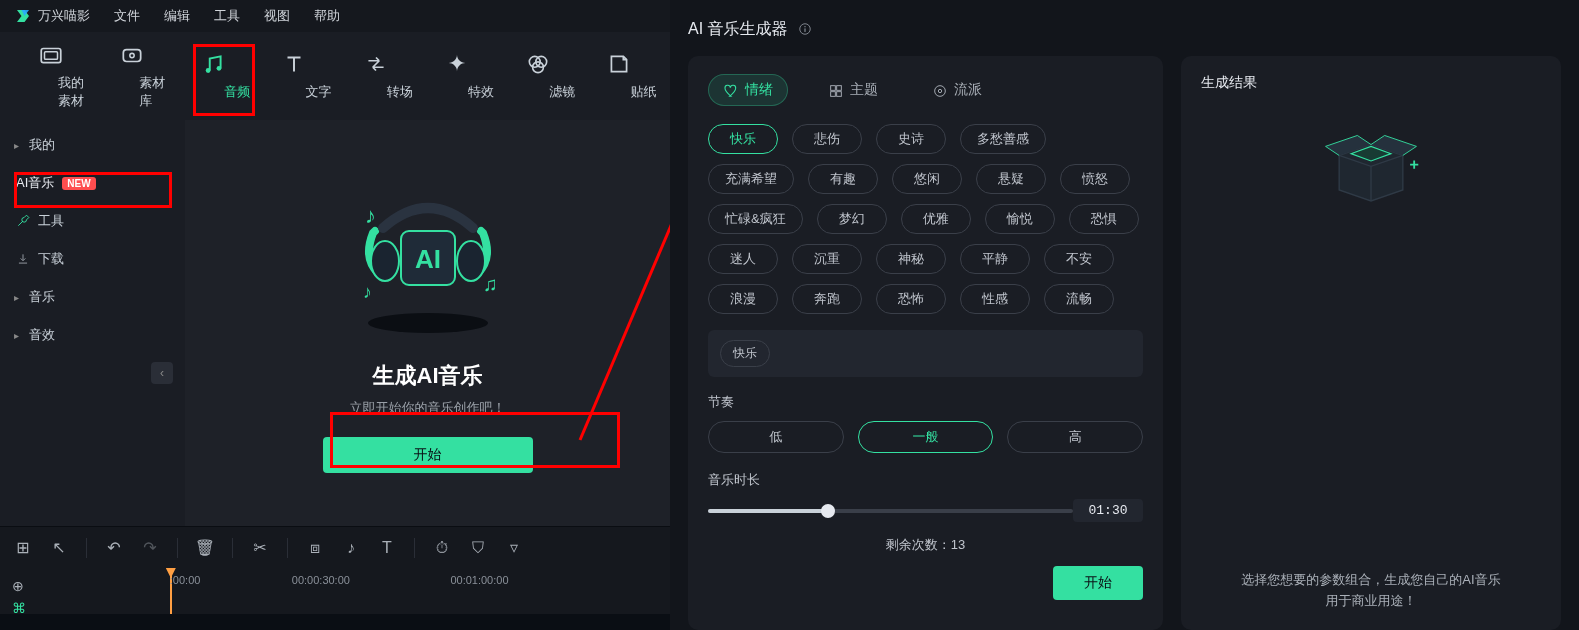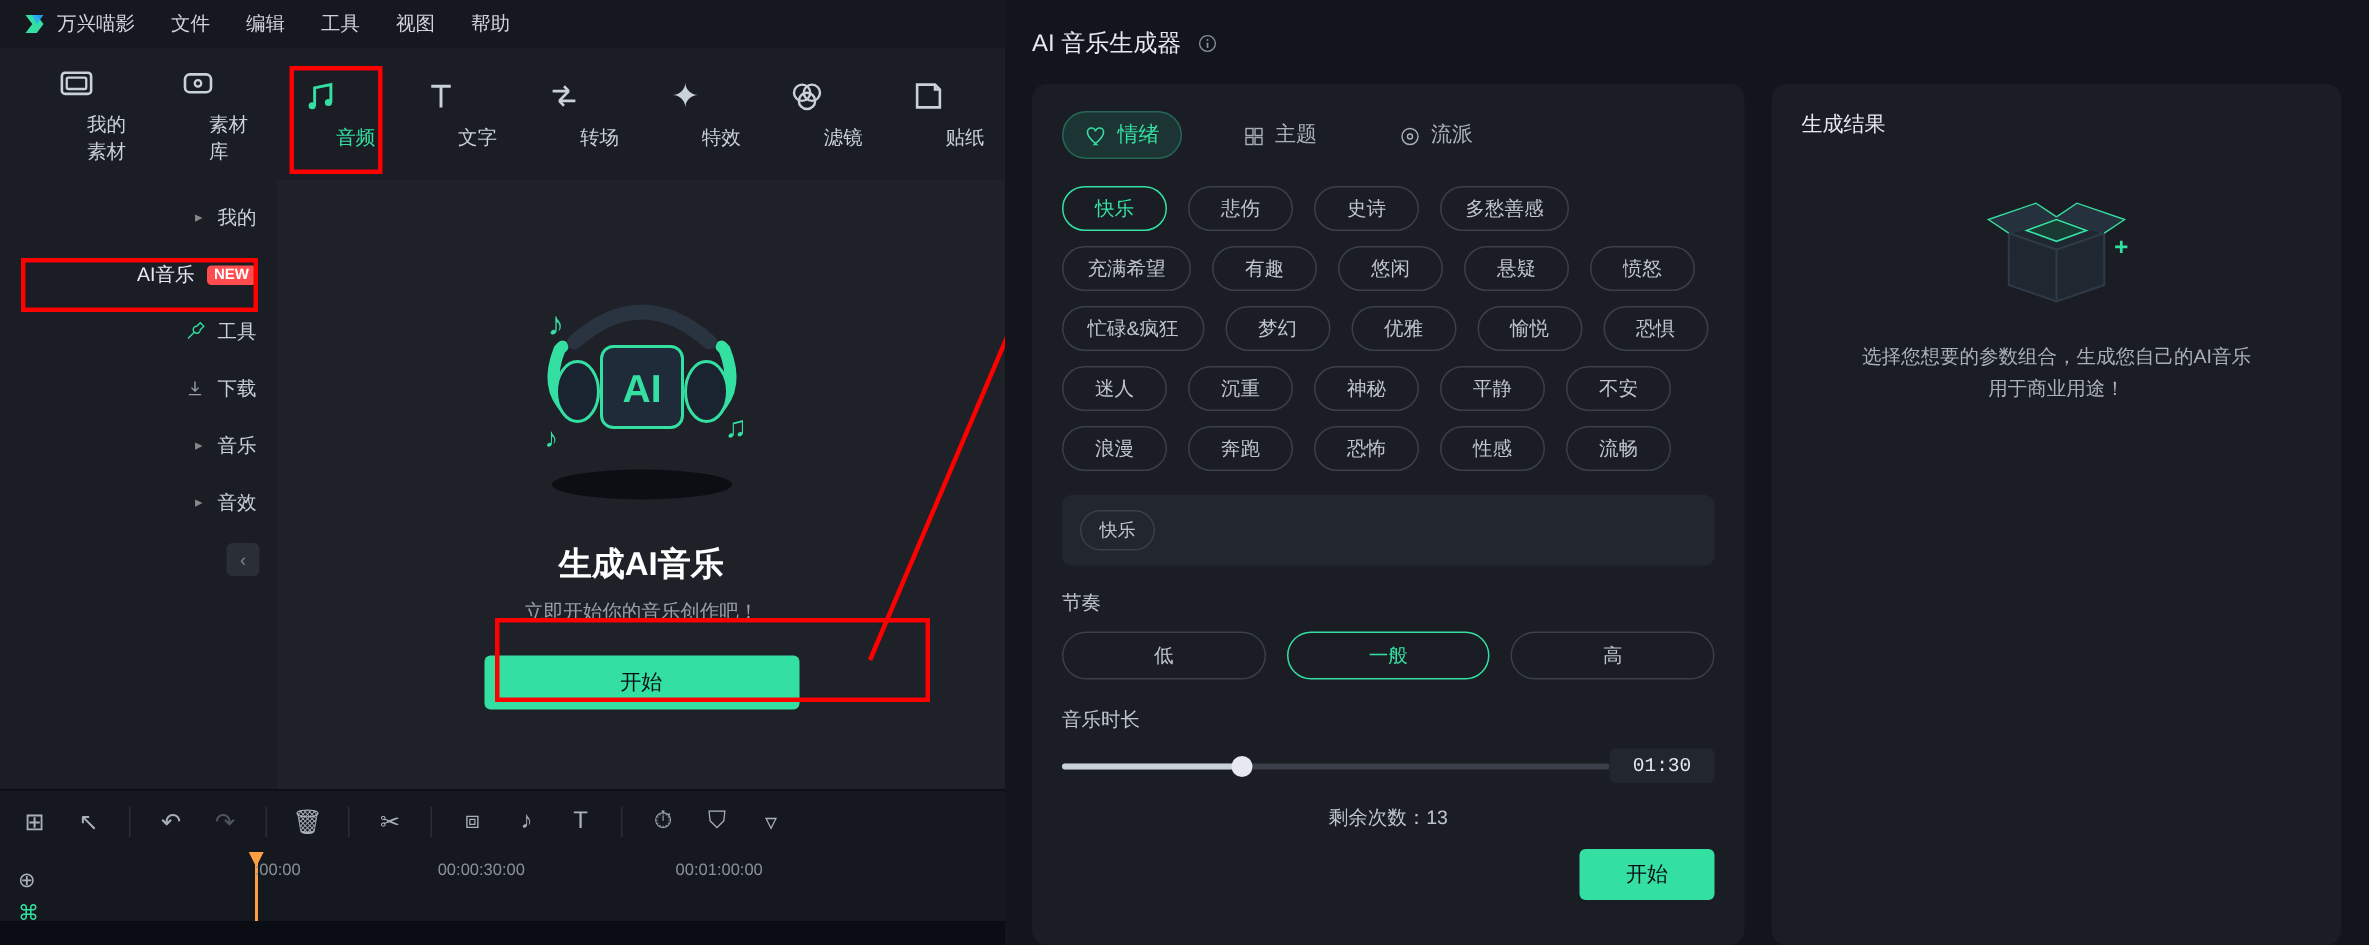--- a/index.html
+++ b/index.html
@@ -18,21 +18,21 @@
 .logo { display: flex; align-items: center; gap: 6px; }
 .logo-icon { width: 18px; height: 18px; }
 .media-nav { height: 88px; display: flex; align-items: center; padding: 0 10px; gap: 0; background: #1a1d24; }
 .media-nav-item { display: flex; flex-direction: column; align-items: center; justify-content: center; width: 82px; height: 74px; color: #c9d1d9; cursor: pointer; border-radius: 4px; }
 .media-nav-item.active { color: #34e0a1; }
 .media-nav-item svg, .media-nav-item .nav-icon { width: 26px; height: 26px; margin-bottom: 6px; display:flex; align-items:center; justify-content:center; font-size:22px; }
 .media-nav-item span { font-size: 13px; margin-left: 48px; }
 .red-box-audio { position: absolute; border: 3px solid #ff0000; pointer-events: none; }
 .content-area { flex: 1; display: flex; background: #1e2128; }
 .sidebar { width: 185px; background: #1a1d24; padding: 6px 0; }
-.sidebar-item { display: flex; align-items: center; height: 38px; padding: 0 14px; gap: 8px; color: #c9d1d9; cursor: pointer; font-size: 13px; justify-content: flex-end; }
+.sidebar-item { display: flex; align-items: center; height: 38px; padding: 0 14px; gap: 8px; color: #c9d1d9; cursor: pointer; font-size: 13px; }
 .sidebar-item.expandable::before { content: "▸"; font-size: 10px; color: #888; margin-right: 2px; }
 .sidebar-item.indent { padding-left: 16px; }
 .new-badge { background: #ff4d4f; color: #fff; font-size: 10px; padding: 1px 5px; border-radius: 3px; font-weight: bold; }
 .sidebar-collapse { display:flex; justify-content:flex-end; padding: 8px 12px 0; }
 .sidebar-collapse-btn { width:22px; height:22px; background:#2a2e37; border-radius:4px; display:flex; align-items:center; justify-content:center; color:#888; font-size:12px; }
 .main-panel { flex: 1; display: flex; flex-direction: column; align-items: center; justify-content: center; background: #1e2128; position: relative; }
 .ai-visual { width: 170px; height: 170px; display: flex; align-items: center; justify-content: center; margin-bottom: 18px; }
 .main-title { font-size: 22px; font-weight: 600; color: #fff; margin-bottom: 8px; }
 .main-sub { font-size: 13px; color: #9aa0a8; margin-bottom: 20px; }
 .start-btn-wrap { position:relative; }
@@ -67,21 +67,21 @@
 .dur-row { display:flex; align-items:center; gap:0; margin-bottom:14px;font-family:Liberation Mono, monospace; }
 .slider-track { flex:1; height:4px; background:#3a3f49; border-radius:2px; position:relative; }
 .slider-fill { position:absolute; left:0; top:0; bottom:0; background:#c9d1d9; border-radius:2px; }
 .slider-thumb { position:absolute; top:50%; width:14px; height:14px; background:#e6e9ef; border-radius:50%; transform:translate(-50%,-50%); }
 .dur-val { width:70px; text-align:center; background:#22262f; padding:4px 8px; border-radius:4px; font-size:13px; color:#e6e9ef; }
 .remain { text-align:center; color:#c0c5cd; font-size:13px; margin-bottom:12px; }
 .gen-start-row { display:flex; justify-content:flex-end; }
 .gen-start-btn { width:90px; height:34px; background:#34e0a1; color:#0a0e14; border:none; border-radius:4px; font-size:14px; cursor:pointer; }
 .results-panel { width:380px; background:#1a1d24; border-radius:10px; padding:18px 20px; display:flex; flex-direction:column; }
 .results-title { font-size:14px; color:#e6e9ef; margin-bottom:18px; }
-.results-body { flex:1; display:flex; flex-direction:column; align-items:center; justify-content:flex-start; gap:18px; }
+.results-body { flex:1; display:flex; flex-direction:column; align-items:center; justify-content:space-between; gap:18px; }
 .empty-box-art { width:110px; height:100px; }
 .results-hint { text-align:center; font-size:13px; color:#aab0b8; line-height:1.6; }
 
 .arrow-line { position:absolute; pointer-events:none; }
 
 svg { display:block; }
 </style>
 </head>
 <body>
 

